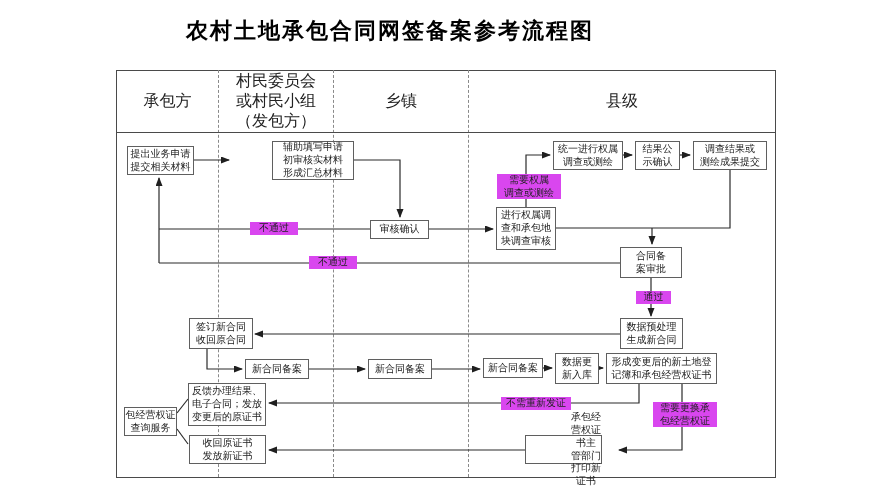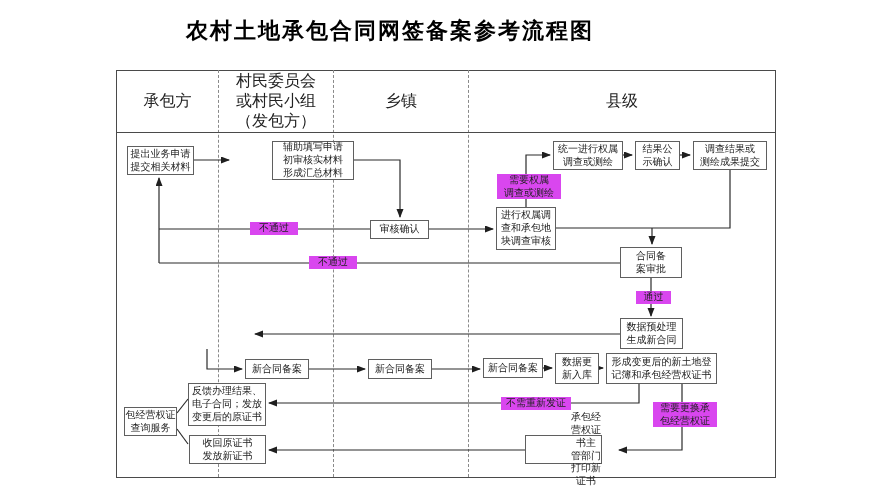--- a/index.html
+++ b/index.html
@@ -104,20 +104,22 @@
   <div class="node" style="left:553px;top:141px;width:70px;height:29px;">统一进行权属
 调查或测绘</div>
   <div class="node" style="left:635px;top:141px;width:45px;height:29px;">结果公
 示确认</div>
   <div class="node" style="left:693px;top:141px;width:74px;height:29px;">调查结果或
 测绘成果提交</div>
   <div class="node" style="left:620px;top:247px;width:62px;height:31px;">合同备
 案审批</div>
   <div class="node" style="left:620px;top:318px;width:63px;height:31px;">数据预处理
 生成新合同</div>
+  <div class="node" style="left:189px;top:318px;width:64px;height:31px;">签订新合同
+收回原合同</div>
   <div class="node" style="left:245px;top:359px;width:64px;height:20px;">新合同备案</div>
   <div class="node" style="left:368px;top:359px;width:64px;height:20px;">新合同备案</div>
   <div class="node" style="left:483px;top:358px;width:60px;height:20px;">新合同备案</div>
   <div class="node" style="left:555px;top:353px;width:44px;height:31px;text-align:center;">数据更
 新入库</div>
   <div class="node" style="left:606px;top:353px;width:111px;height:31px;">形成变更后的新土地登
 记簿和承包经营权证书</div>
   <div class="node" style="left:188px;top:383px;width:78px;height:43px;">反馈办理结果、
 电子合同；发放
 变更后的原证书</div>

